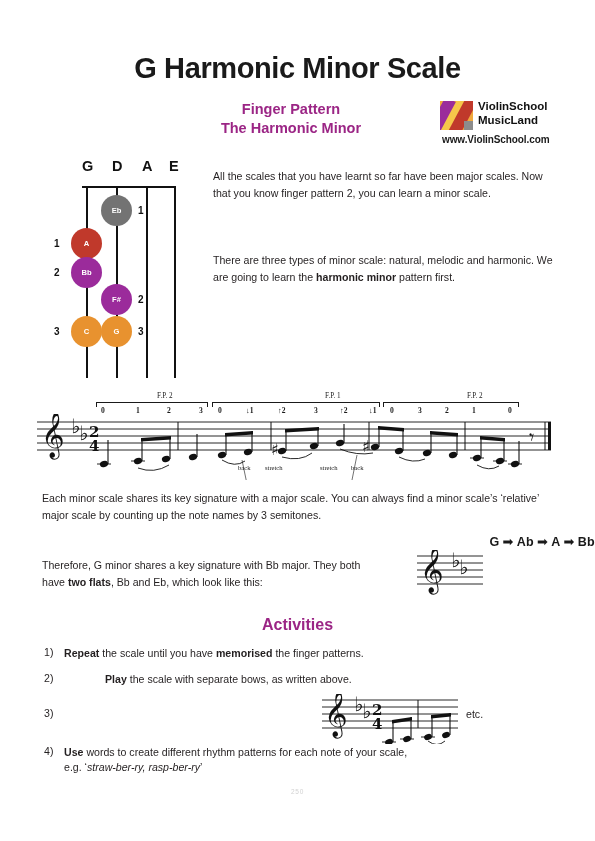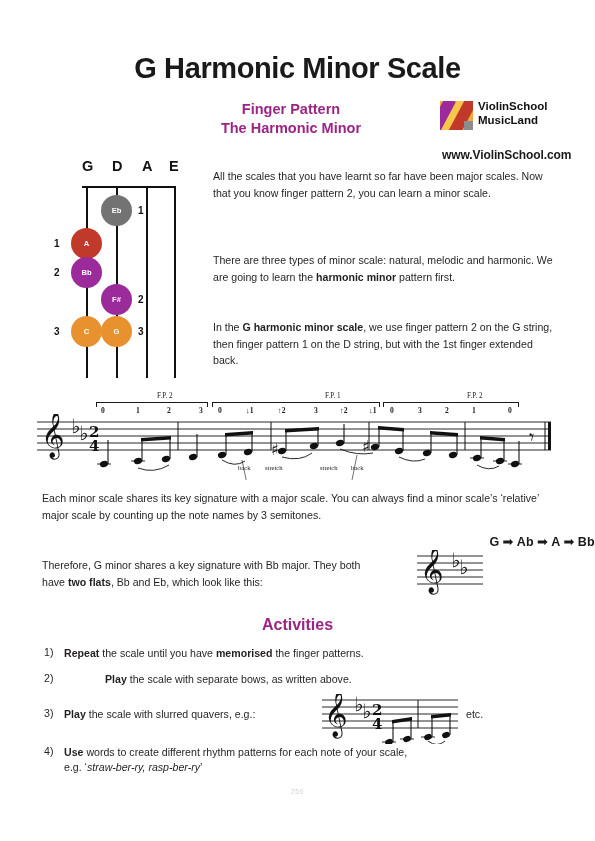--- a/index.html
+++ b/index.html
@@ -94,25 +94,24 @@
     position: absolute;
     left: 38px; top: -1px;
     font-size: 11.5px;
     font-weight: bold;
     line-height: 13.5px;
     color: #111;
   }
   .logo-url {
     position: absolute;
     left: 2px; top: 33px;
-    font-size: 12px;
+    font-size: 10px;
     font-weight: bold;
     color: #1a1a1a;
     letter-spacing: -0.1px;
-    margin-top: 14px;
   }
 
   
   .fb {
     position: absolute;
     left: 38px;
     top: 158px;
     width: 160px;
     height: 225px;
   }
@@ -329,21 +328,20 @@
     <div class="fb-fingernum" style="left:16px;top:168px;">3</div>
 
     <div class="fb-note" style="left:63px;top:158px;width:31px;height:31px;background:#e8922f;">G</div>
     <div class="fb-fingernum" style="left:100px;top:168px;">3</div>
   </div>
 
   <div class="para p-intro">All the scales that you have learnt so far have been major scales. Now that you know finger pattern 2, you can learn a minor scale.</div>
 
   <div class="para p-three"><span>There are three types of minor scale: natural, melodic and harmonic. We are going to learn the </span><b>harmonic minor</b><span> pattern first.</span></div>
 
-  <div class="para p-ingmin"><span>In the </span><b>G harmonic minor scale</b><span>, we use finger pattern 2 on the G string, then finger pattern 1 on the D string, but with the 1st finger extended back.</span></div>
 
   <div class="staff-wrap">
 
     <div class="fp-label" style="left:122px;top:0px;">F.P. 2</div>
     <div class="fp-label" style="left:290px;top:0px;">F.P. 1</div>
     <div class="fp-label" style="left:432px;top:0px;">F.P. 2</div>
 
     <div class="fp-bracket" style="left:61px;  top:10px; width:110px;"></div>
     <div class="fp-bracket" style="left:177px; top:10px; width:166px;"></div>
     <div class="fp-bracket" style="left:348px; top:10px; width:134px;"></div>
@@ -490,21 +488,20 @@
 
   <div class="activities-head">Activities</div>
 
   <div class="act-num act1-n">1)</div>
   <div class="act-item act1-t"><b>Repeat</b><span> the scale until you have </span><b>memorised</b><span> the finger patterns.</span></div>
 
   <div class="act-num act2-n">2)</div>
   <div class="act-item act2-t"><b>Play</b><span> the scale with separate bows, as written above.</span></div>
 
   <div class="act-num act3-n">3)</div>
-  <div class="act-item act3-t"><b>Play</b><span> the scale with slurred quavers, e.g.:</span></div>
   <div class="act-item act3-etc">etc.</div>
 
   <svg width="145" height="50" viewBox="0 0 145 50" style="position:absolute;left:318px;top:694px;">
     <g stroke="#111" stroke-width="0.9">
       <line x1="4" y1="6" x2="140" y2="6"></line>
       <line x1="4" y1="13" x2="140" y2="13"></line>
       <line x1="4" y1="20" x2="140" y2="20"></line>
       <line x1="4" y1="27" x2="140" y2="27"></line>
       <line x1="4" y1="34" x2="140" y2="34"></line>
     </g>

